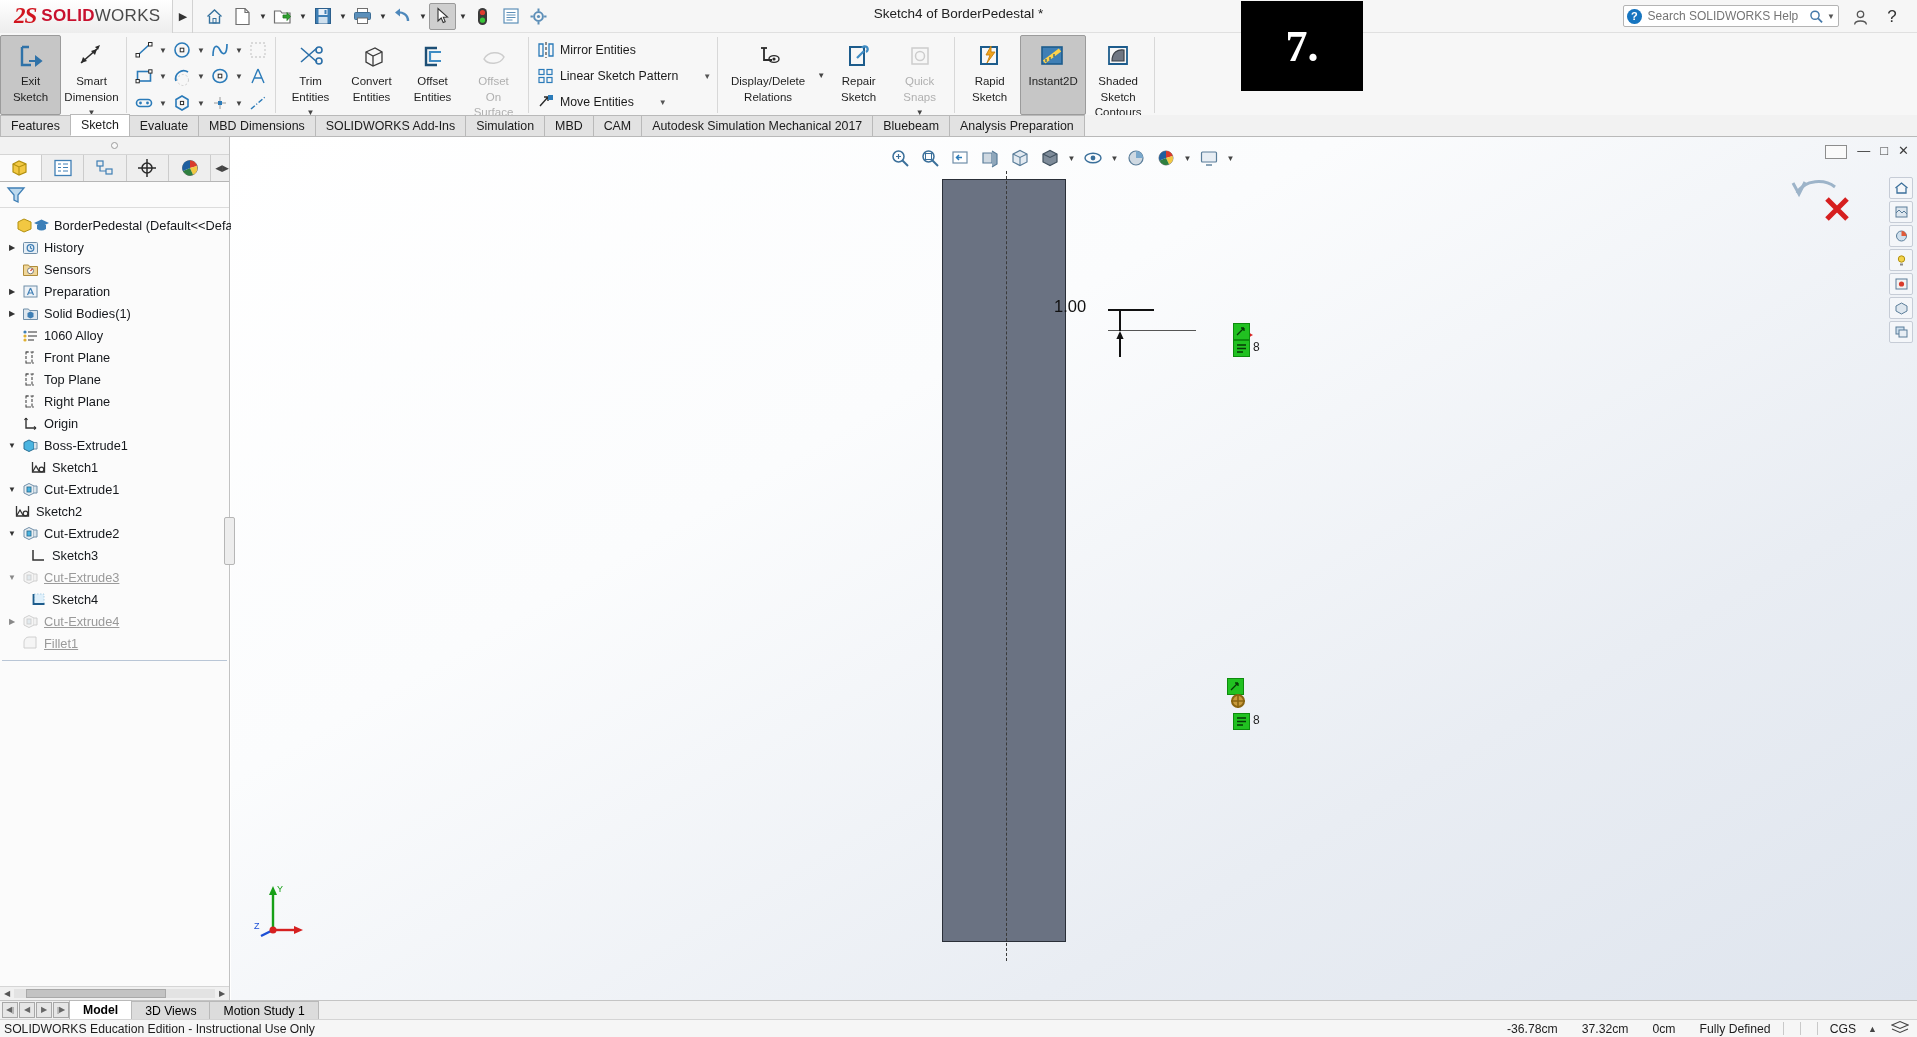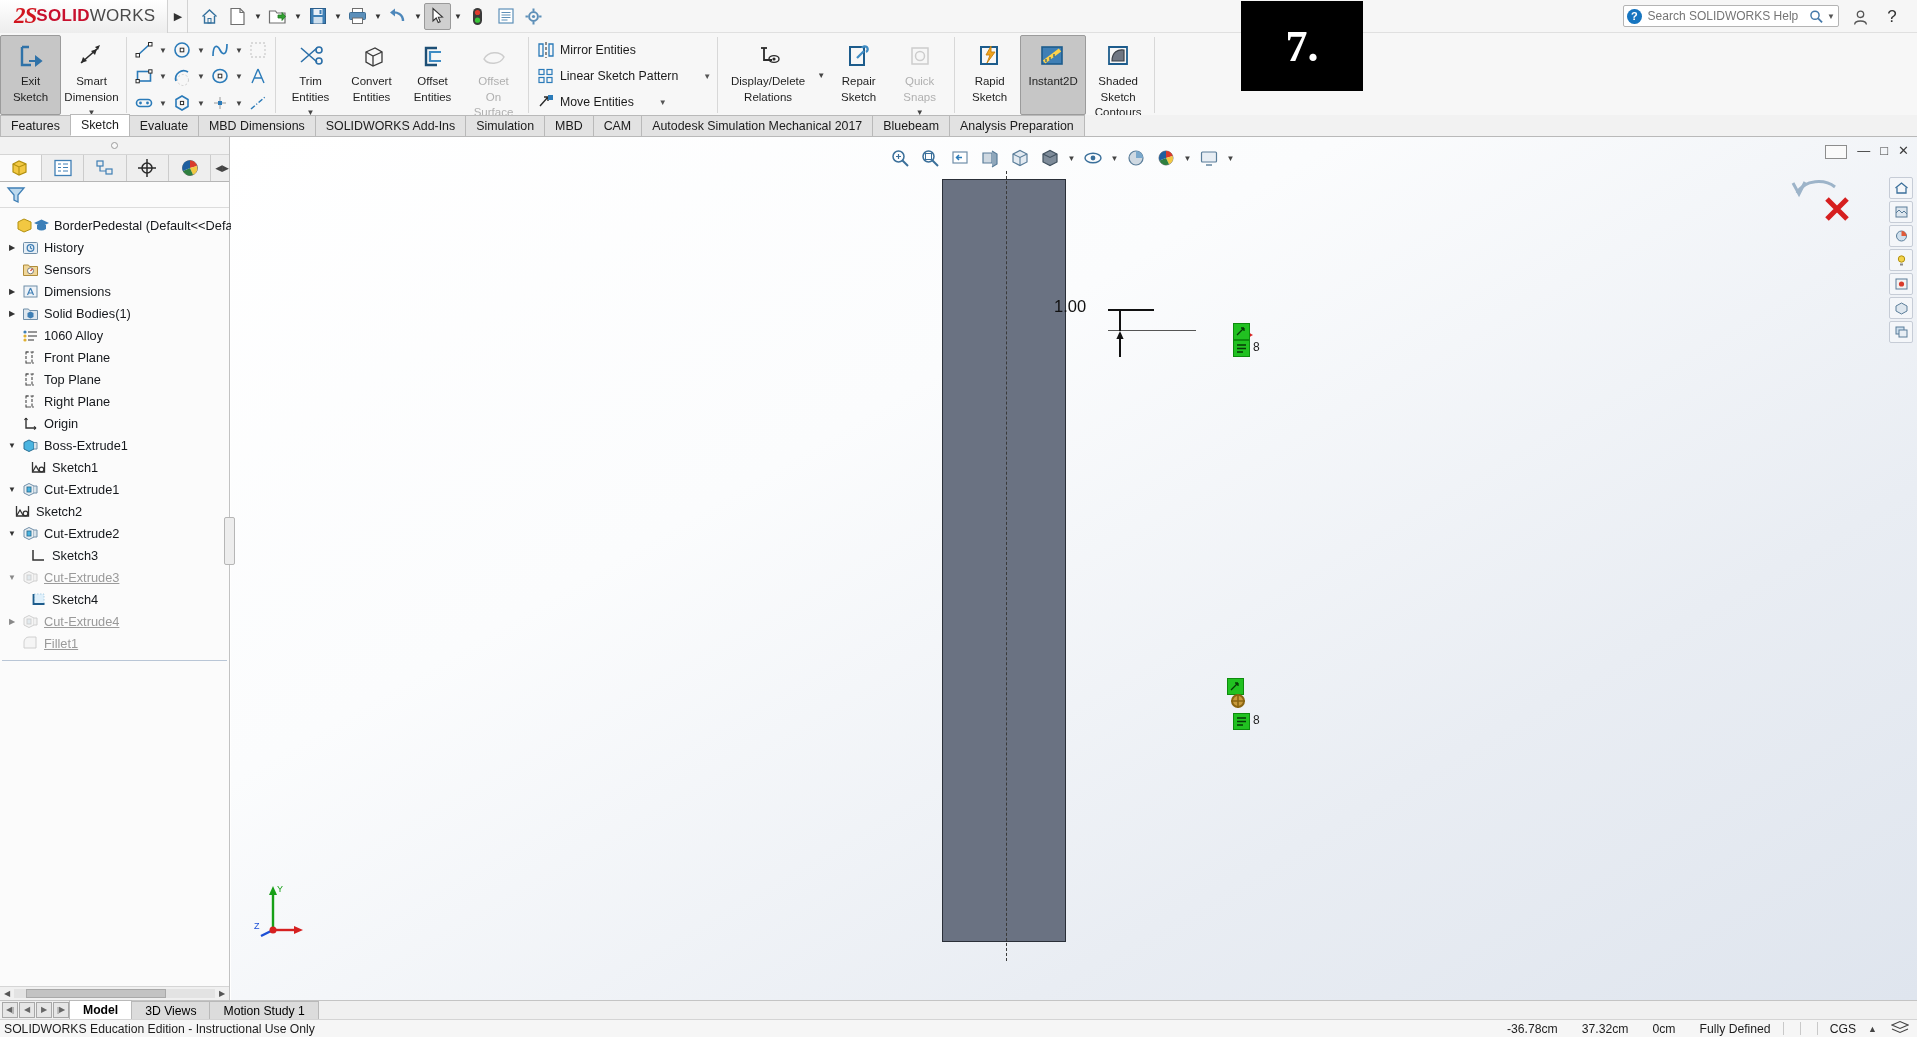--- a/index.html
+++ b/index.html
@@ -14,21 +14,21 @@
   #app { position: relative; width: 1917px; height: 1037px; }
 
   
   .titlebar {
     position: absolute; left: 0; top: 0; width: 1917px; height: 33px;
     background: #f6f6f6;
     border-bottom: 1px solid #e0e0e0;
     display: flex; align-items: center;
   }
   .sw-logo {
-    display: flex; align-items: center; 
+    display: flex; align-items: center; gap: 5px;
     padding: 0 12px 0 14px; height: 33px;
     background: linear-gradient(to bottom,#ffffff,#ededed);
     border-right: 1px solid #d2d2d2;
   }
   .sw-logo .ds {
     font-family: "Liberation Serif", serif;
     font-style: italic; font-weight: bold; font-size: 23px; color: #d1141e;
     letter-spacing: -1px;
   }
   .sw-logo .swtext { font-weight: bold; font-size: 17px; color:#c8102e; letter-spacing: .3px;}
@@ -312,20 +312,21 @@
         <svg width="19" height="19" viewBox="0 0 19 19">
             <circle cx="9.5" cy="9.5" r="4.4" fill="none" stroke="#5d8fb8" stroke-width="2"></circle>
             <circle cx="9.5" cy="9.5" r="1.6" fill="#5d8fb8"></circle>
             <g stroke="#5d8fb8" stroke-width="2">
               <path d="M9.5 1.5v2.4M9.5 15.1v2.4M1.5 9.5h2.4M15.1 9.5h2.4"></path>
             </g>
           </svg>
       </div>
     </div>
 
+    <div class="doc-title">Sketch4 of BorderPedestal *</div>
 
     <div class="search-wrap">
       <span class="qmark">?</span>
       <input placeholder="Search SOLIDWORKS Help" style="">
       <svg width="15" height="15" viewBox="0 0 15 15">
           <circle cx="6.2" cy="6.2" r="4.2" fill="none" stroke="#4478a8" stroke-width="1.5"></circle>
           <path d="M9.4 9.4 L13.5 13.5" stroke="#4478a8" stroke-width="1.8"></path>
         </svg>
       <span style="font-size:8px;color:#555">▼</span>
     </div>
@@ -724,21 +725,21 @@
       </div>
 
       <div class="trow">
         <span class="exp">▶</span>
         <span class="ico">
           <svg width="17" height="15" viewBox="0 0 17 15">
               <rect x="2" y="2" width="13" height="11" fill="#eef3f8" stroke="#6f8ea8" stroke-width="1"></rect>
               <path d="M8.5 4 L5.5 11 M8.5 4 L11.5 11 M6.7 9 h3.6" stroke="#3f7fb5" stroke-width="1.2" fill="none"></path>
             </svg>
         </span>
-        <span class="txt">Dimensions</span>
+        <span class="txt">Preparation</span>
       </div>
 
       <div class="trow">
         <span class="exp">▶</span>
         <span class="ico">
           <svg width="17" height="15" viewBox="0 0 17 15">
               <path d="M1.5 3 h5 l1 1.5 h8 v9 h-14 z" fill="#dfe7ee" stroke="#6f8ea8" stroke-width="1"></path>
               <path d="M5.5 7 L8.5 5.5 L11.5 7 v4 L8.5 12.5 L5.5 11 z" fill="#3f7fb5"></path>
             </svg>
         </span>

